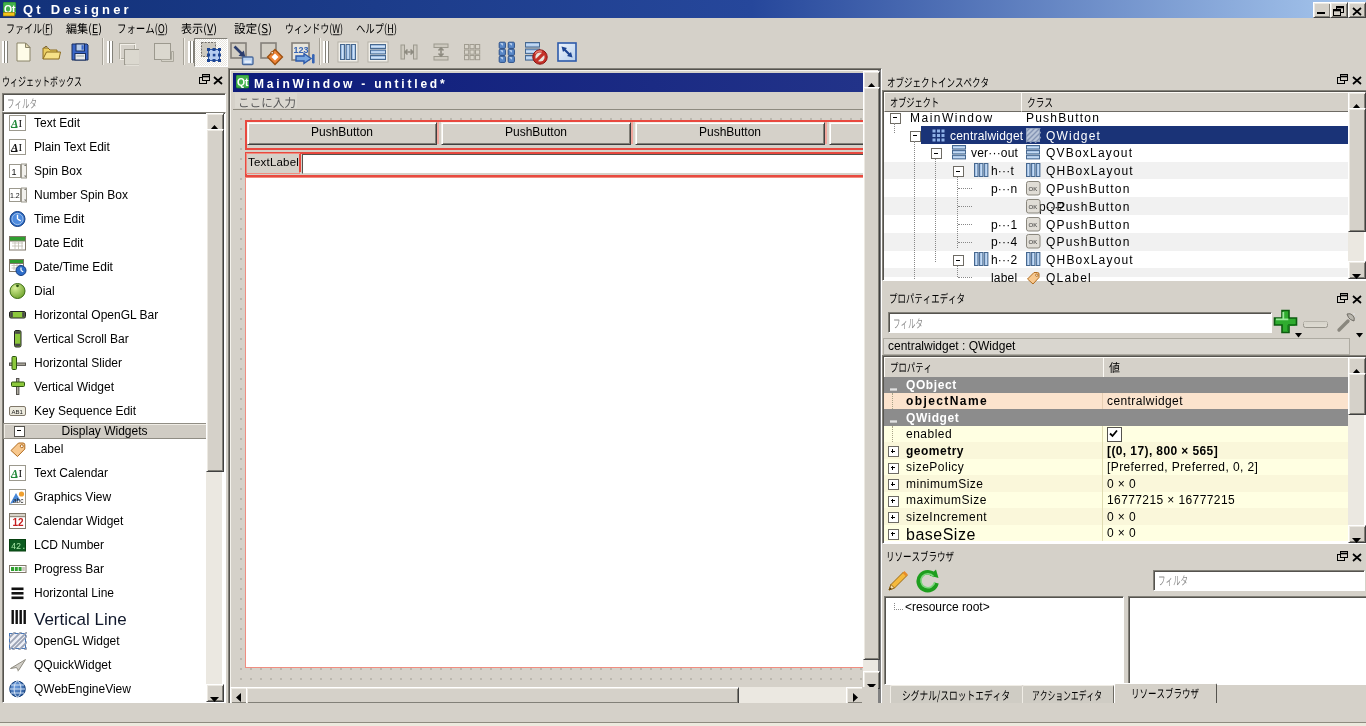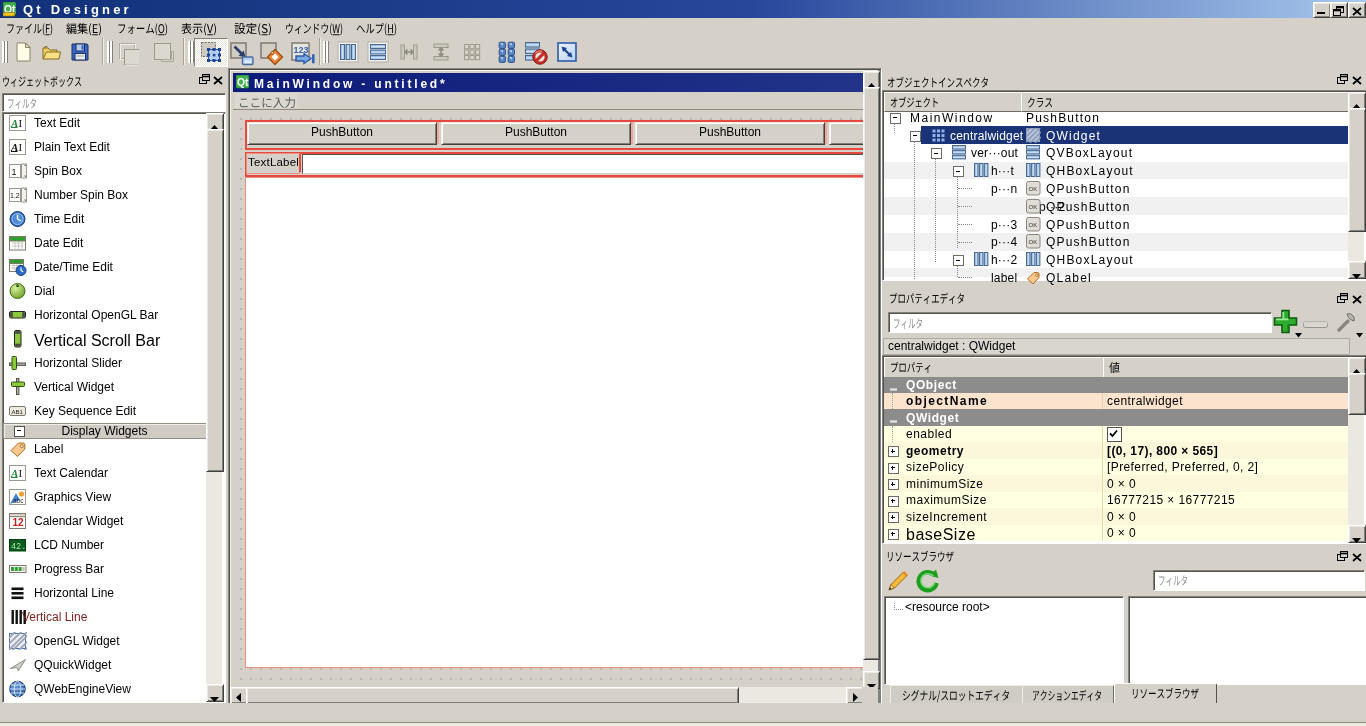--- a/index.html
+++ b/index.html
@@ -385,21 +385,21 @@
         <rect x="0.5" y="5.5" width="16" height="6.5" rx="1.5" fill="#8cc83c" stroke="#222"></rect>
         <rect x="1.2" y="6.2" width="2.6" height="5" fill="#484848"></rect>
         <rect x="13.2" y="6.2" width="2.6" height="5" fill="#484848"></rect>
       </svg></div>
     <div class="ab" style="left:34px;top:308px;font-size:12px;color:#000;white-space:nowrap;">Horizontal OpenGL Bar</div>
     <div class="ab " style="left:9px;top:330px;width:18px;height:18px;"><svg width="18" height="18" viewBox="0 0 18 18">
         <rect x="5.5" y="0.5" width="6.5" height="16.5" rx="1.5" fill="#8cc83c" stroke="#222"></rect>
         <rect x="6.2" y="1.2" width="5" height="2.6" fill="#484848"></rect>
         <rect x="6.2" y="13.7" width="5" height="2.6" fill="#484848"></rect>
       </svg></div>
-    <div class="ab" style="left:34px;top:332px;font-size:16px;color:#000;white-space:nowrap;">Vertical Scroll Bar</div>
+    <div class="ab" style="left:34px;top:332px;font-size:12px;color:#000;white-space:nowrap;">Vertical Scroll Bar</div>
     <div class="ab " style="left:9px;top:354px;width:18px;height:18px;"><svg width="18" height="18" viewBox="0 0 18 18">
         <rect x="0.5" y="9" width="16" height="2.4" fill="#b0aca0" stroke="#55534e"></rect>
         <rect x="3" y="2.5" width="4.5" height="13" rx="1" fill="#8cc83c" stroke="#2c5410"></rect>
       </svg></div>
     <div class="ab" style="left:34px;top:356px;font-size:12px;color:#000;white-space:nowrap;">Horizontal Slider</div>
     <div class="ab " style="left:9px;top:378px;width:18px;height:18px;"><svg width="18" height="18" viewBox="0 0 18 18">
         <rect x="7.5" y="0.5" width="2.4" height="16" fill="#b0aca0" stroke="#55534e"></rect>
         <rect x="2.5" y="4" width="13" height="4.5" rx="1" fill="#8cc83c" stroke="#2c5410"></rect>
       </svg></div>
     <div class="ab" style="left:34px;top:380px;font-size:12px;color:#000;white-space:nowrap;">Vertical Widget</div>
@@ -456,21 +456,21 @@
         <rect x="2.5" y="8" width="12" height="2.6" fill="#111"></rect>
         <rect x="2.5" y="12.5" width="12" height="2.6" fill="#111"></rect>
       </svg></div>
     <div class="ab" style="left:34px;top:586px;font-size:12px;color:#000;white-space:nowrap;">Horizontal Line</div>
     <div class="ab " style="left:9px;top:608px;width:18px;height:18px;"><svg width="18" height="18" viewBox="0 0 18 18">
         <rect x="2.5" y="2" width="2.4" height="14" fill="#111"></rect>
         <rect x="6.5" y="2" width="2.4" height="14" fill="#111"></rect>
         <rect x="10.5" y="2" width="2.4" height="14" fill="#111"></rect>
         <rect x="14.5" y="2" width="2.4" height="14" fill="#111"></rect>
       </svg></div>
-    <div class="ab" style="left:22px;top:610px;font-size:12px;color:#7f1d1d;white-space:nowrap;">Vertical Line</div>
+    <div class="ab" style="left:34px;top:610px;font-size:17px;color:#0f172a;white-space:nowrap;">Vertical Line</div>
     <div class="ab " style="left:9px;top:632px;width:18px;height:18px;"><svg width="18" height="18" viewBox="0 0 18 18">
         <rect x="0.5" y="1.5" width="16" height="15" fill="#eef0f6" stroke="#4878b8"></rect>
         <path d="M-2 8 l10 -10 M-2 14 l16 -16 M-2 20 l22 -22 M2 20 l18 -18 M8 20 l12 -12 M14 20 l6 -6" stroke="#9aa2b4" stroke-width="1.8"></path>
       </svg></div>
     <div class="ab" style="left:34px;top:634px;font-size:12px;color:#000;white-space:nowrap;">OpenGL Widget</div>
     <div class="ab " style="left:9px;top:656px;width:18px;height:18px;"><svg width="18" height="18" viewBox="0 0 18 18">
         <path d="M1.5 12.5 L16.5 3.5 L9.5 14.5 L7.5 11.5 Z" fill="#d2cfc8" stroke="#8e8b80"></path>
         <path d="M7.5 11.5 L9 16 L9.5 14.5" fill="#aaa79c"></path>
       </svg></div>
     <div class="ab" style="left:34px;top:658px;font-size:12px;color:#000;white-space:nowrap;">QQuickWidget</div>
@@ -666,21 +666,21 @@
         <text x="2.5" y="10" font-family="Liberation Sans" font-size="6" fill="#333">OK</text>
       </svg></div>
     <div class="ab" style="left:1046px;top:181.98px;font-size:12px;color:#000;white-space:nowrap;letter-spacing:1.2px;">QPushButton</div>
     <div class="ab " style="left:884px;top:197.25px;width:464px;height:17.77px;background:#f1f1f1;"></div>
     <div class="ab" style="left:991px;top:199.75px;font-size:12px;color:#000;white-space:nowrap;letter-spacing:0.2px;margin-left:48px;">p···2</div>
     <div class="ab " style="left:1026px;top:198.75px;width:15px;height:15px;"><svg width="15" height="15" viewBox="0 0 15 15">
         <rect x="0.5" y="0.5" width="13.5" height="13.5" rx="2" fill="#e0ddd6" stroke="#8a877e"></rect>
         <text x="2.5" y="10" font-family="Liberation Sans" font-size="6" fill="#333">OK</text>
       </svg></div>
     <div class="ab" style="left:1046px;top:199.75px;font-size:12px;color:#000;white-space:nowrap;letter-spacing:1.2px;">QPushButton</div>
-    <div class="ab" style="left:991px;top:217.52px;font-size:12px;color:#000;white-space:nowrap;letter-spacing:0.2px;">p···3</div>
+    <div class="ab" style="left:991px;top:217.52px;font-size:12px;color:#000;white-space:nowrap;letter-spacing:0.2px;">p···1</div>
     <div class="ab " style="left:1026px;top:216.52px;width:15px;height:15px;"><svg width="15" height="15" viewBox="0 0 15 15">
         <rect x="0.5" y="0.5" width="13.5" height="13.5" rx="2" fill="#e0ddd6" stroke="#8a877e"></rect>
         <text x="2.5" y="10" font-family="Liberation Sans" font-size="6" fill="#333">OK</text>
       </svg></div>
     <div class="ab" style="left:1046px;top:217.52px;font-size:12px;color:#000;white-space:nowrap;letter-spacing:1.2px;">QPushButton</div>
     <div class="ab " style="left:884px;top:232.79px;width:464px;height:17.77px;background:#f1f1f1;"></div>
     <div class="ab" style="left:991px;top:235.29px;font-size:12px;color:#000;white-space:nowrap;letter-spacing:0.2px;">p···4</div>
     <div class="ab " style="left:1026px;top:234.29px;width:15px;height:15px;"><svg width="15" height="15" viewBox="0 0 15 15">
         <rect x="0.5" y="0.5" width="13.5" height="13.5" rx="2" fill="#e0ddd6" stroke="#8a877e"></rect>
         <text x="2.5" y="10" font-family="Liberation Sans" font-size="6" fill="#333">OK</text>

